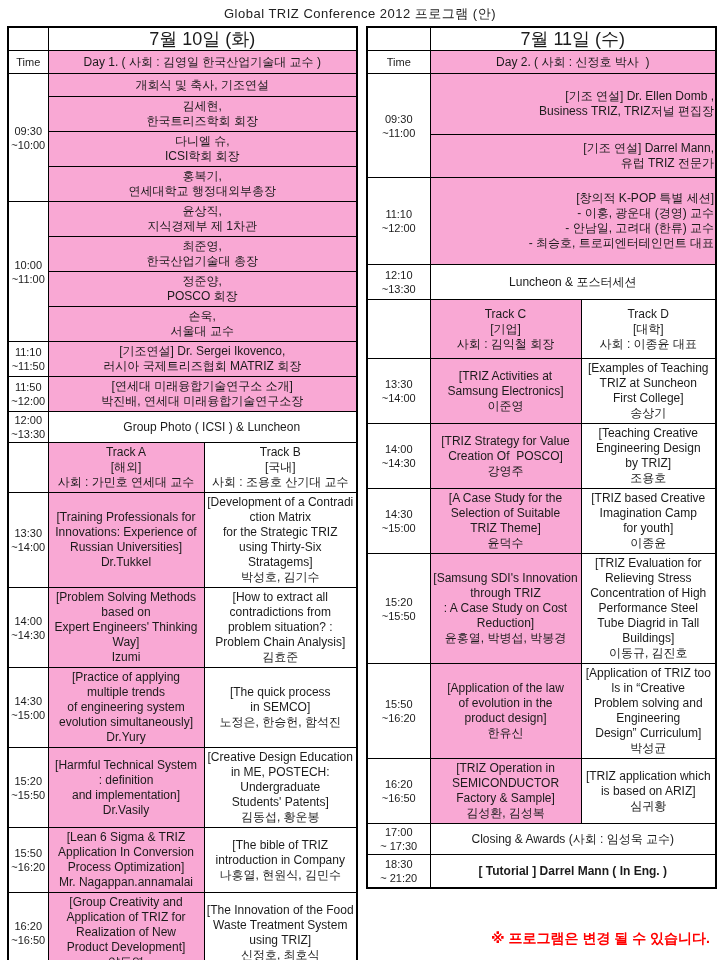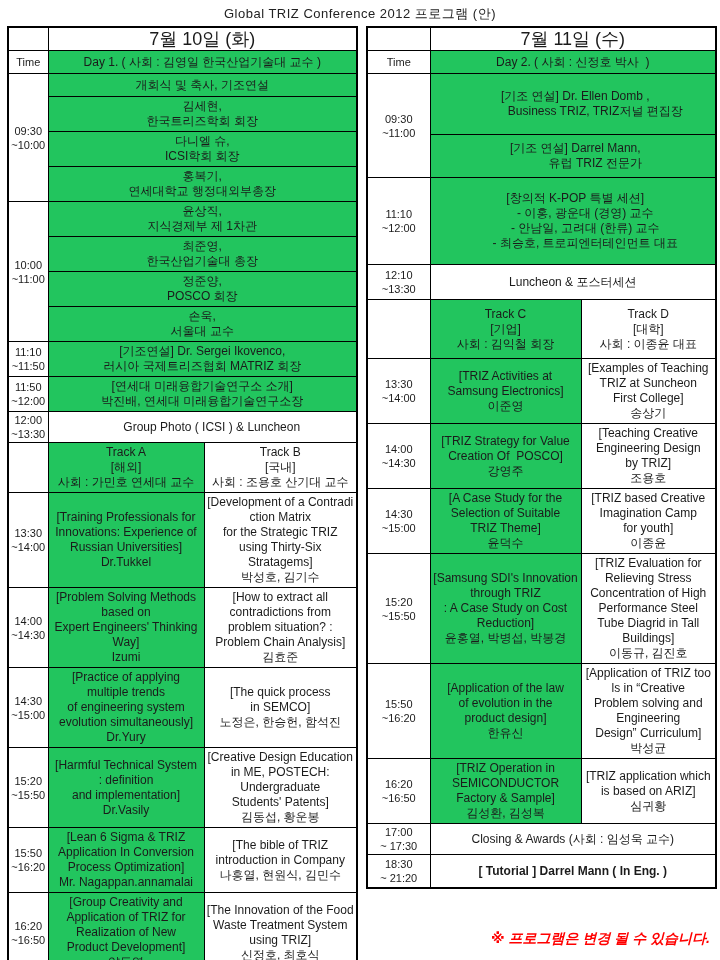--- a/index.html
+++ b/index.html
@@ -16,30 +16,30 @@
   table{border-collapse:collapse;table-layout:fixed;border:2px solid #000;}
   table.day1{width:349px;}
   table.day2{width:349px;}
   td{
     border:1px solid #000;
     white-space:pre-wrap;
     text-align:center;vertical-align:middle;
     font-size:12px;line-height:15px;
     padding:2px 1px;overflow:hidden;
   }
-  td.blue{background:#22c55e;}
+  td.blue{background:#f9a8d4;}
   td.time{font-size:11px;line-height:14px;padding:1px 0;}
   td.date{font-size:18px;}
-  td.al{text-align:center;padding-left:6px;}
+  td.al{text-align:right;padding-left:6px;}
   .h18{height:18px;} .h24{height:24px;padding-left:20px;} .h26{height:26px;} .h28{height:28px;font-weight:bold;}
   .h30{height:30px;} .h38{height:38px;} .h46{height:46px;} .h56{height:56px;}
   .h82{height:82px;}
   .change-note{
     position:absolute;right:10px;top:930px;
-    color:#ff0000;font-weight:bold;font-size:14px;white-space:nowrap;font-style:italic;
+    color:#ff0000;font-weight:bold;font-size:14px;white-space:nowrap;
   }
 </style>
 </head>
 <body>
 
 <div class="page-title">Global  TRIZ Conference 2012 프로그램 (안)</div>
 
 <div class="tables">
 
   <table class="day1">

